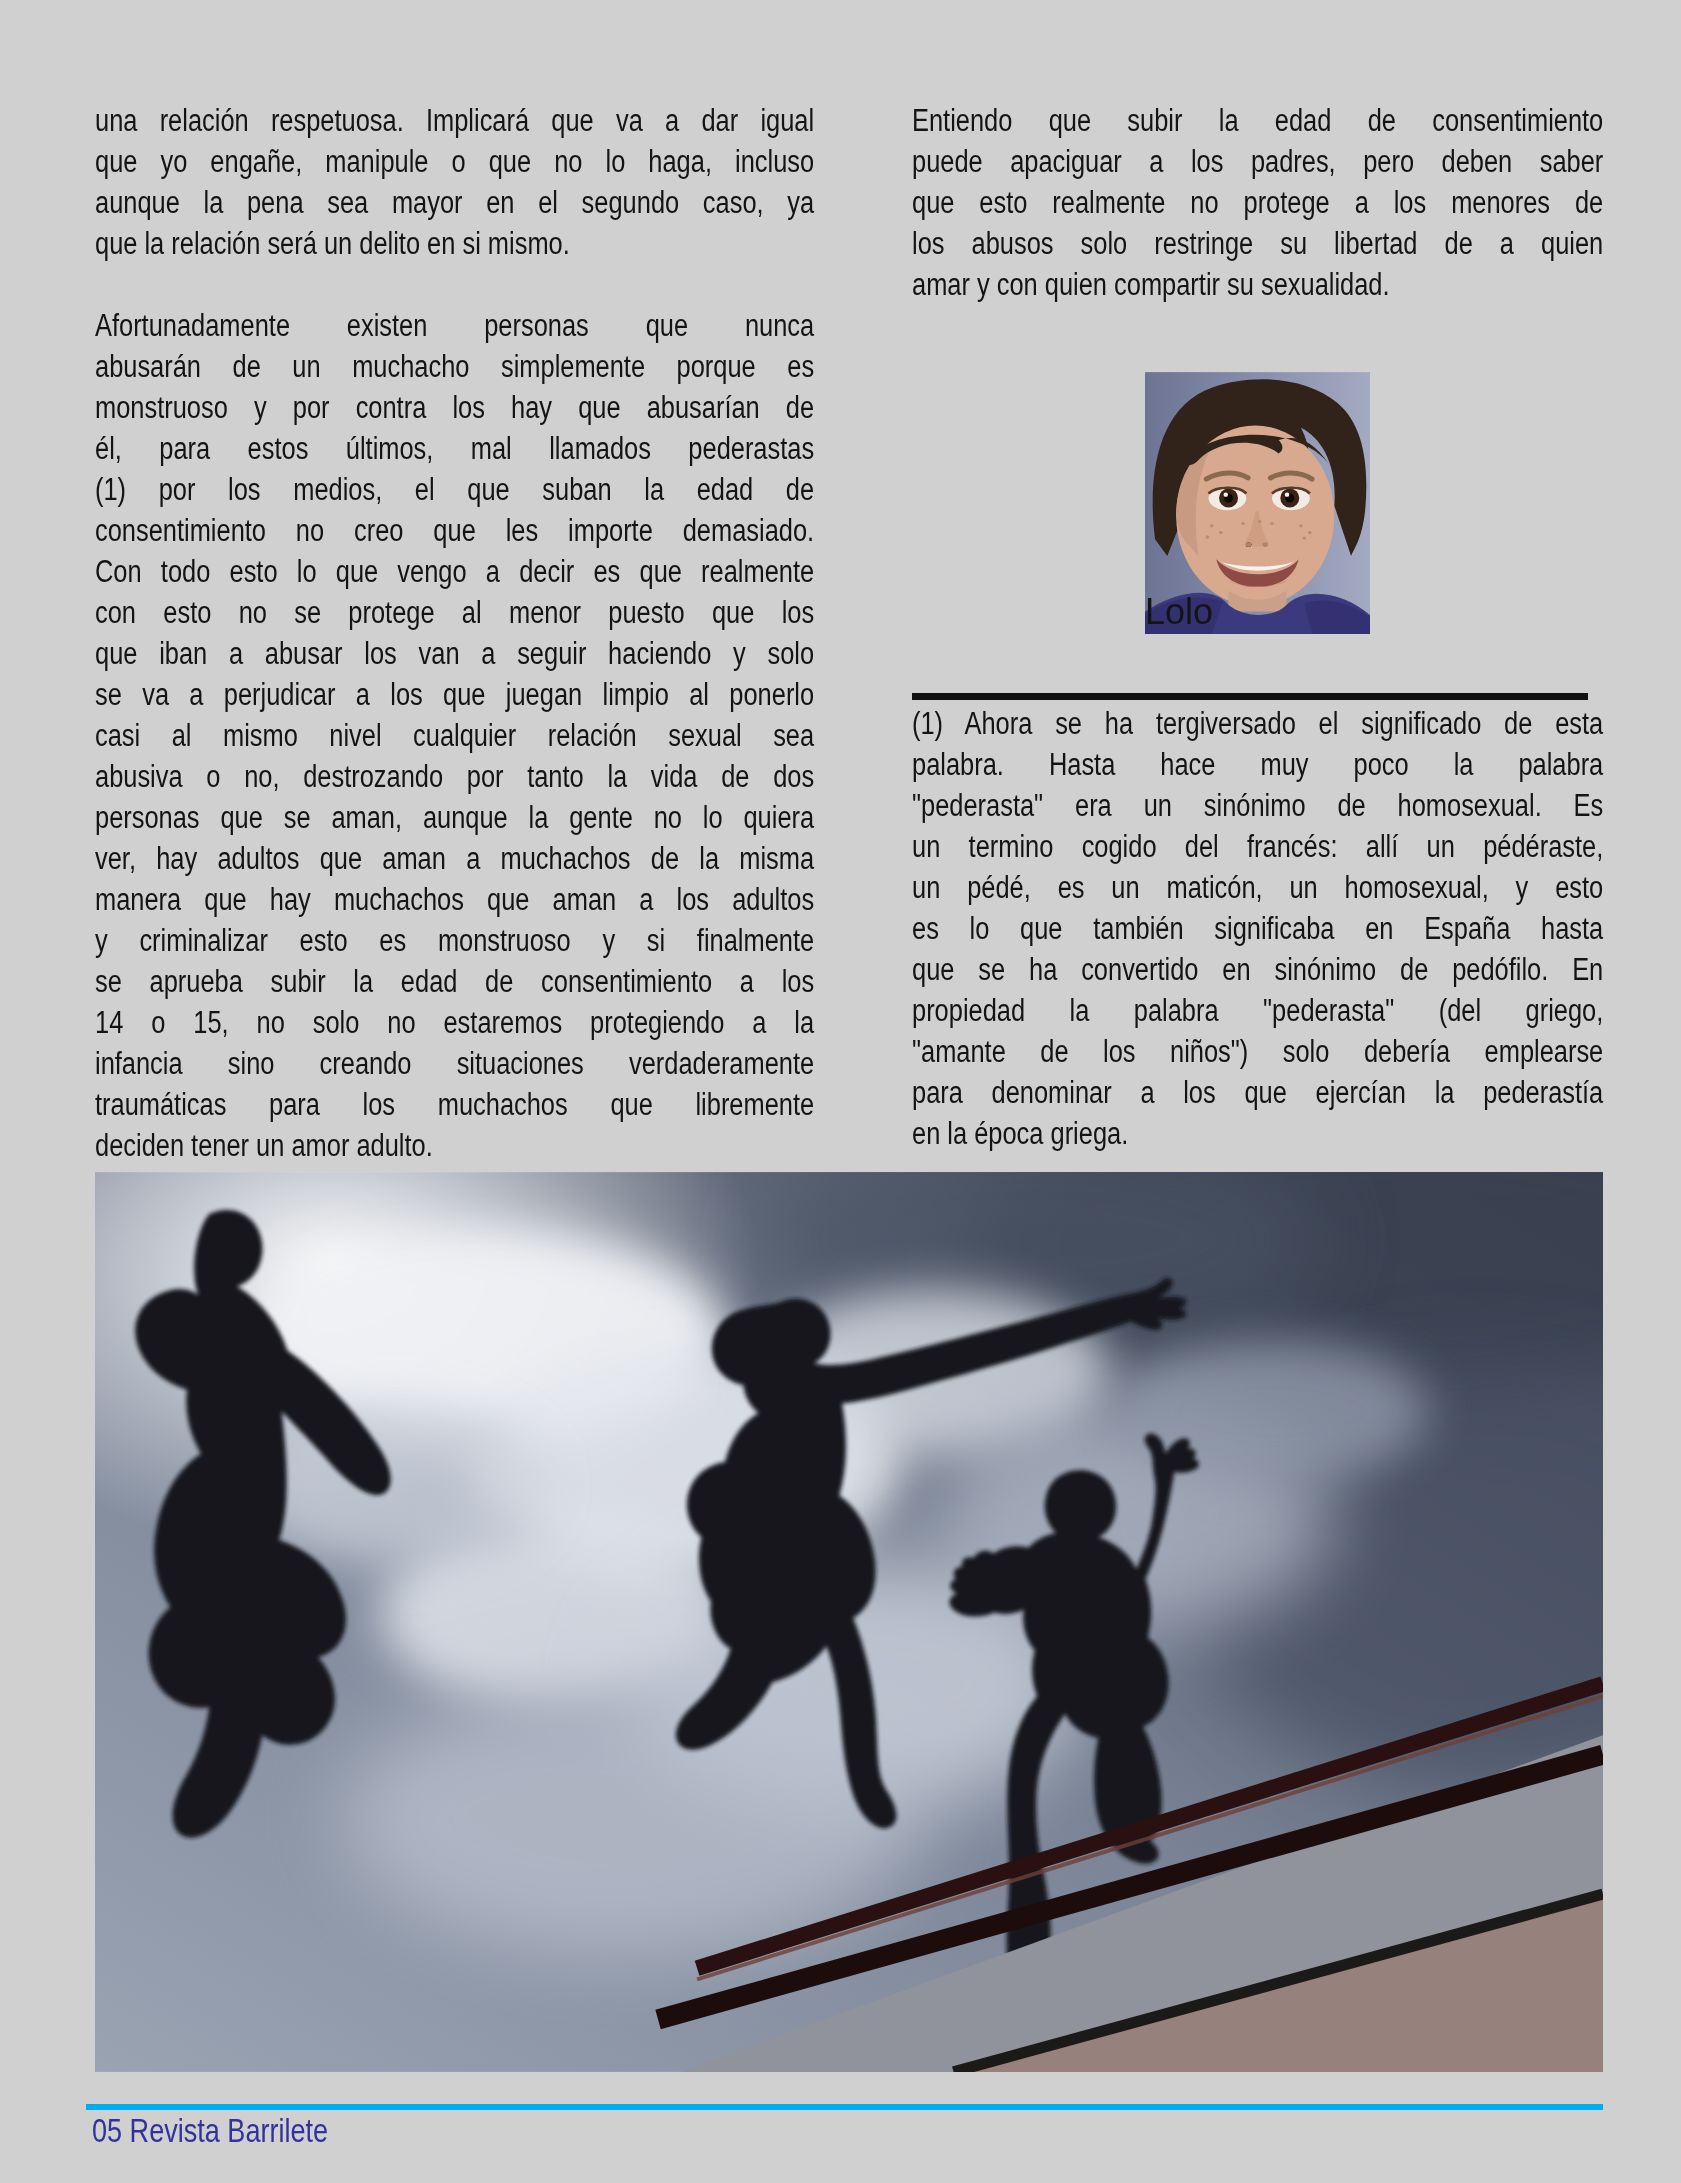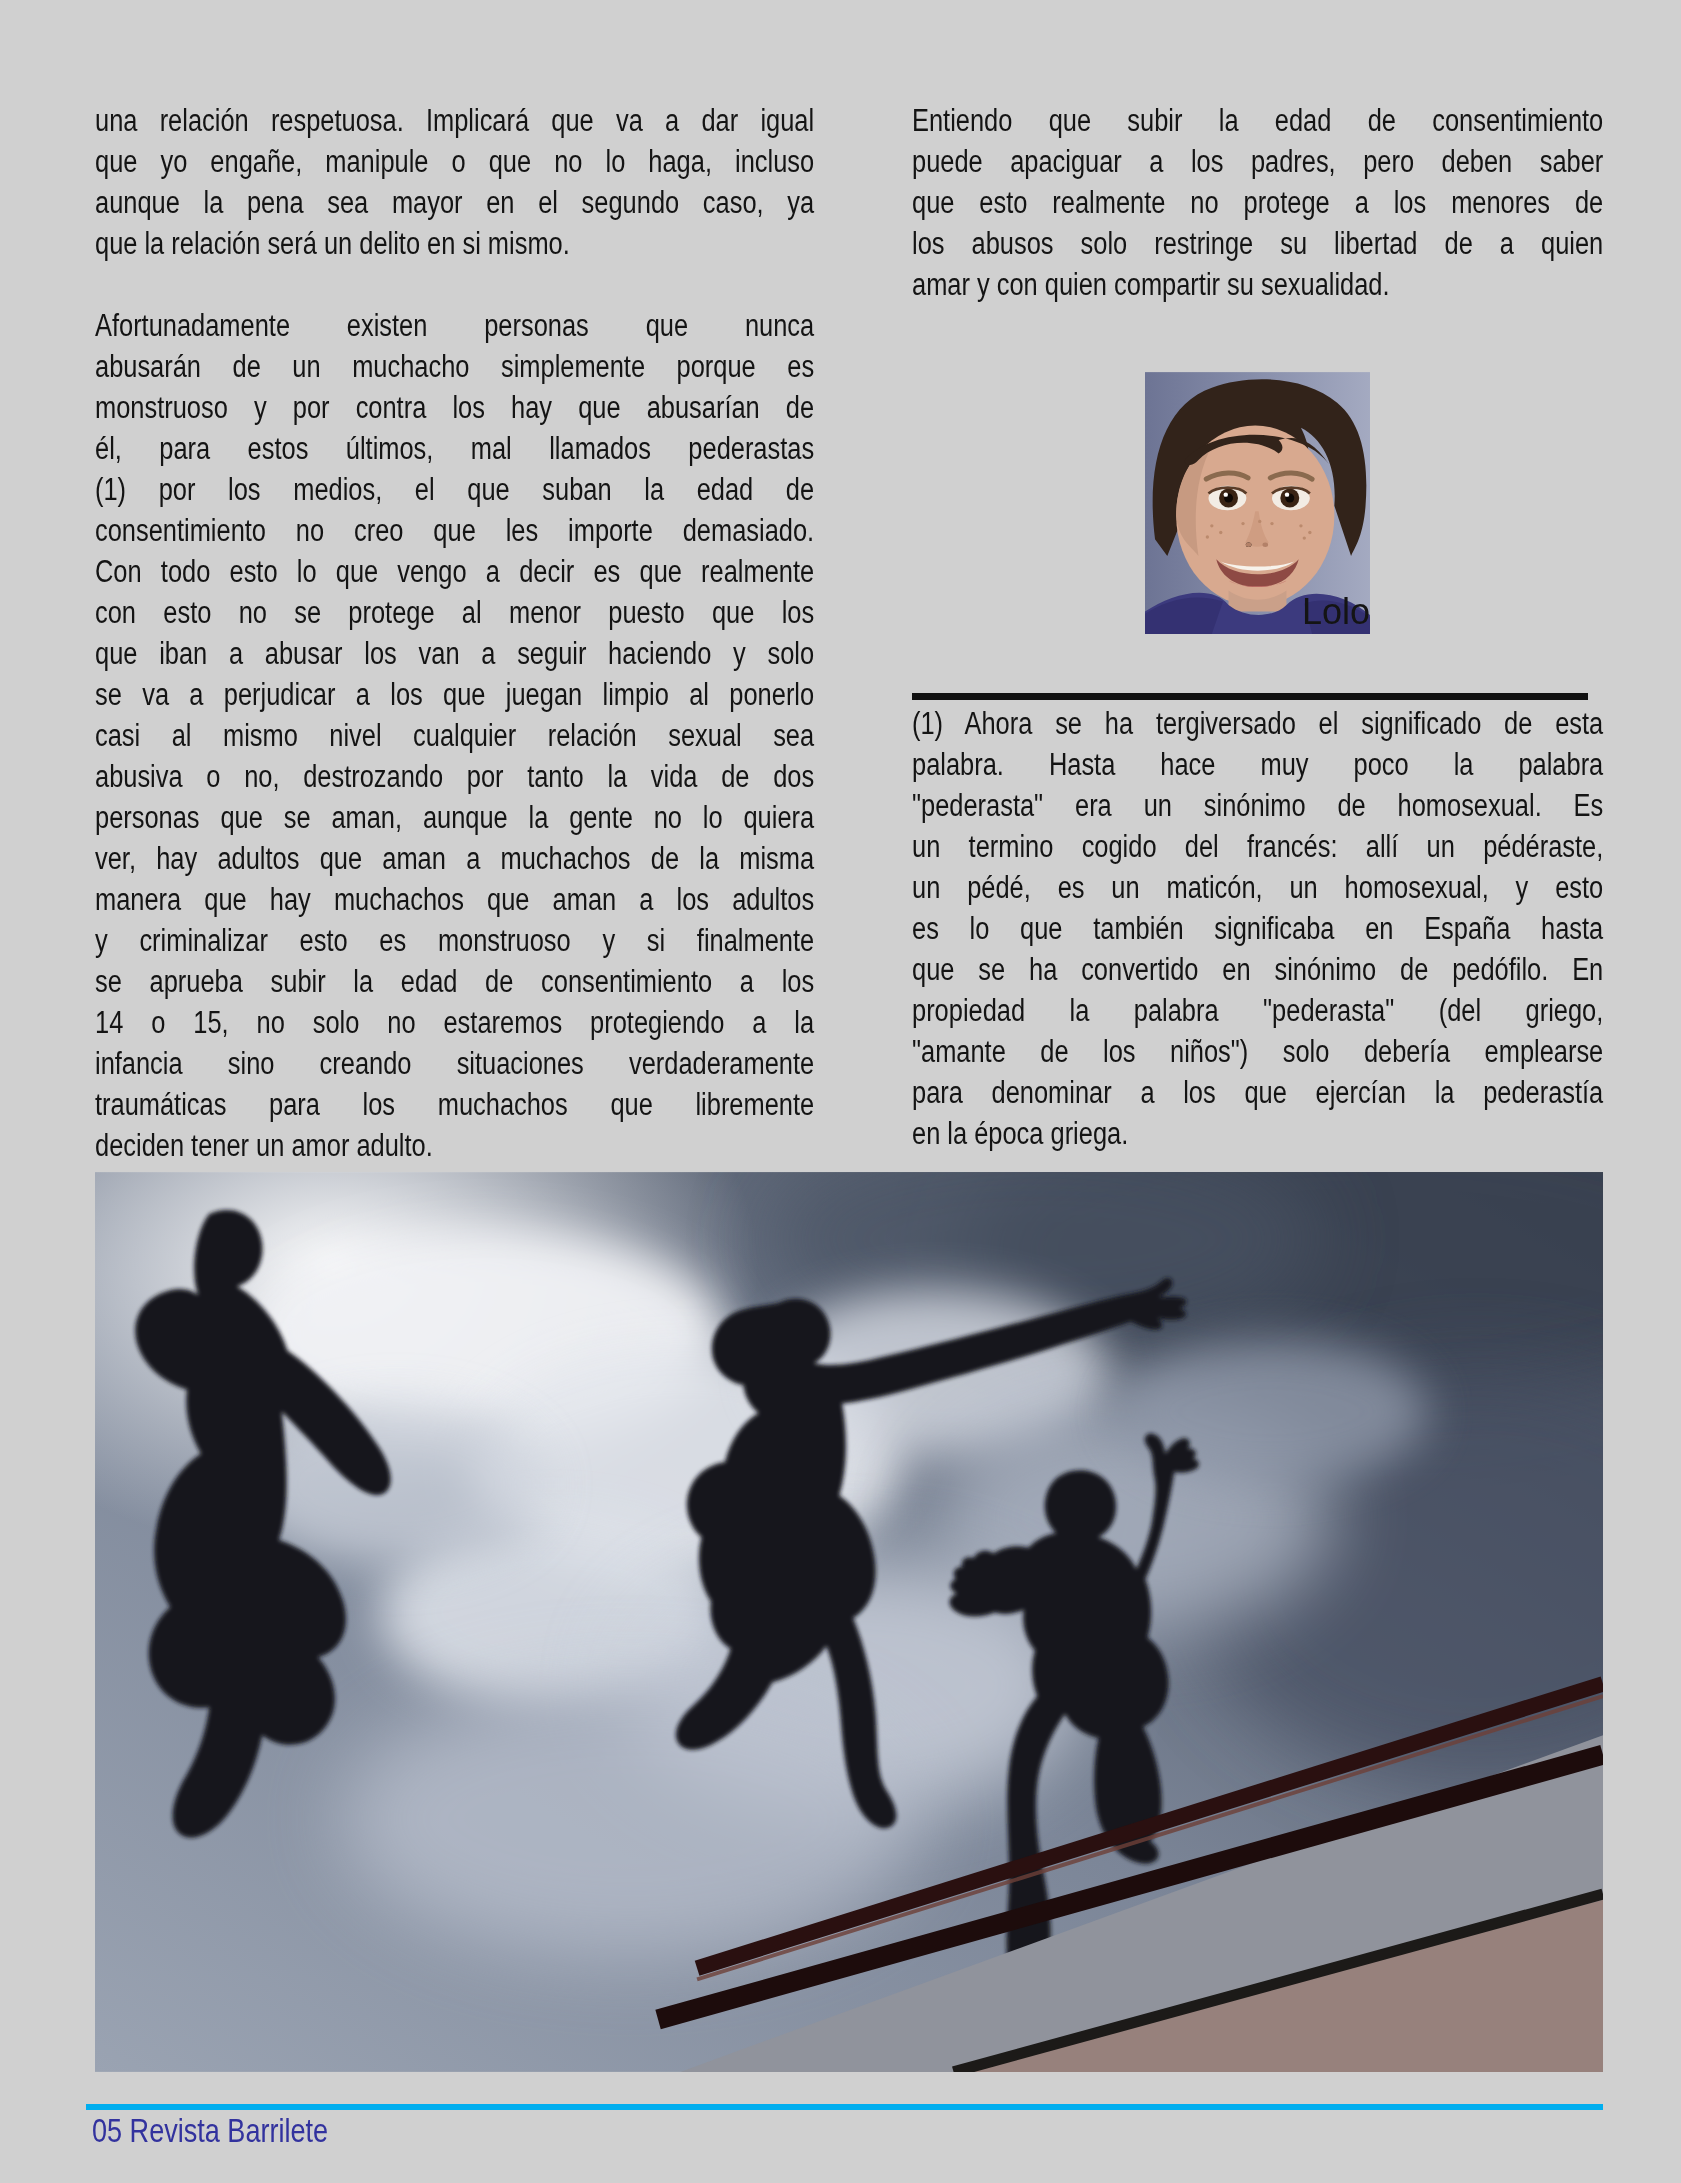--- a/index.html
+++ b/index.html
@@ -2,21 +2,21 @@
 <html style="font-size:9px"><head>
 <meta charset="utf-8">
 <style>
   html,body{margin:0;padding:0;width:1681px;height:2183px;}
   body{background:#d0d0d0;font-family:"Liberation Sans",sans-serif;color:#141414;}
   
   .colwrap{position:absolute;top:0;transform:scaleX(0.82);transform-origin:0 0;}
   .para{position:absolute;left:0;width:100%;}
   .line{font-size:31px;line-height:41px;height:41px;text-align:justify;text-align-last:justify;text-justify:inter-word;white-space:normal;overflow:visible;}
   .line.no-stretch{text-align-last:left;}
-  .caption{position:absolute;left:1145px;top:592px;width:225px;text-align:right;font-size:36px;line-height:40px;color:#141414;}
+  .caption{position:absolute;left:1145px;top:592px;width:225px;text-align:left;font-size:36px;line-height:40px;color:#141414;}
   .divider{position:absolute;left:912px;top:693px;width:676px;height:6.7px;background:#111111;}
   .photo{position:absolute;overflow:hidden;}
   .footer-line{position:absolute;left:86px;top:2104px;width:1517px;height:5.6px;background:#00aeef;}
   .footerwrap{position:absolute;left:92px;top:2111px;width:892px;transform:scaleX(0.82);transform-origin:0 0;}
   .footer-text{font-size:33px;line-height:40px;color:#32329e;}
 </style>
 </head>
 <body>
 
 <div style="position:relative;width:1451px;height:2183px;">

